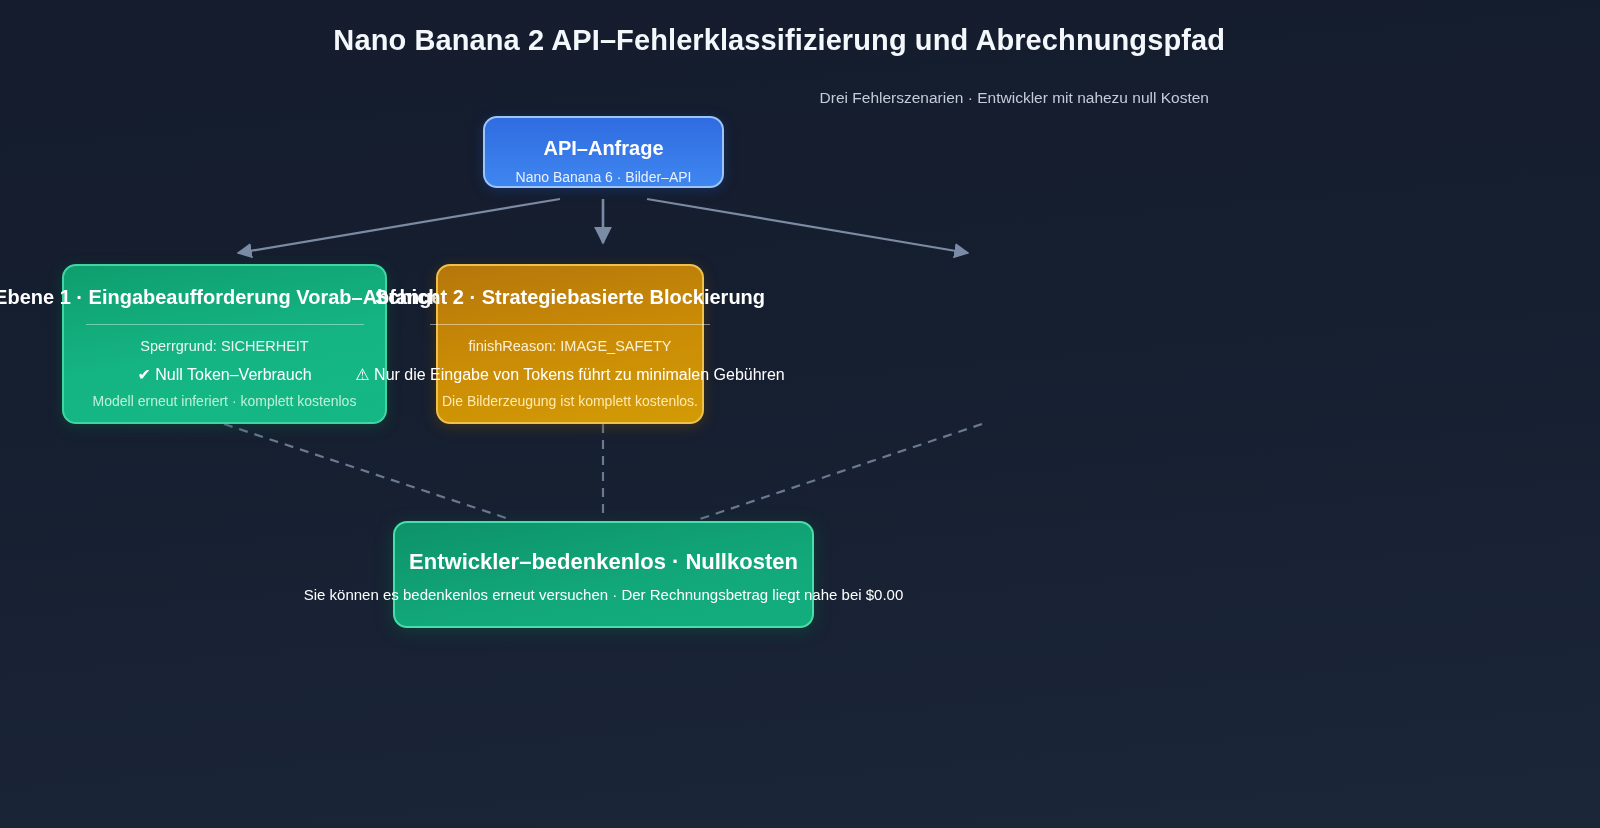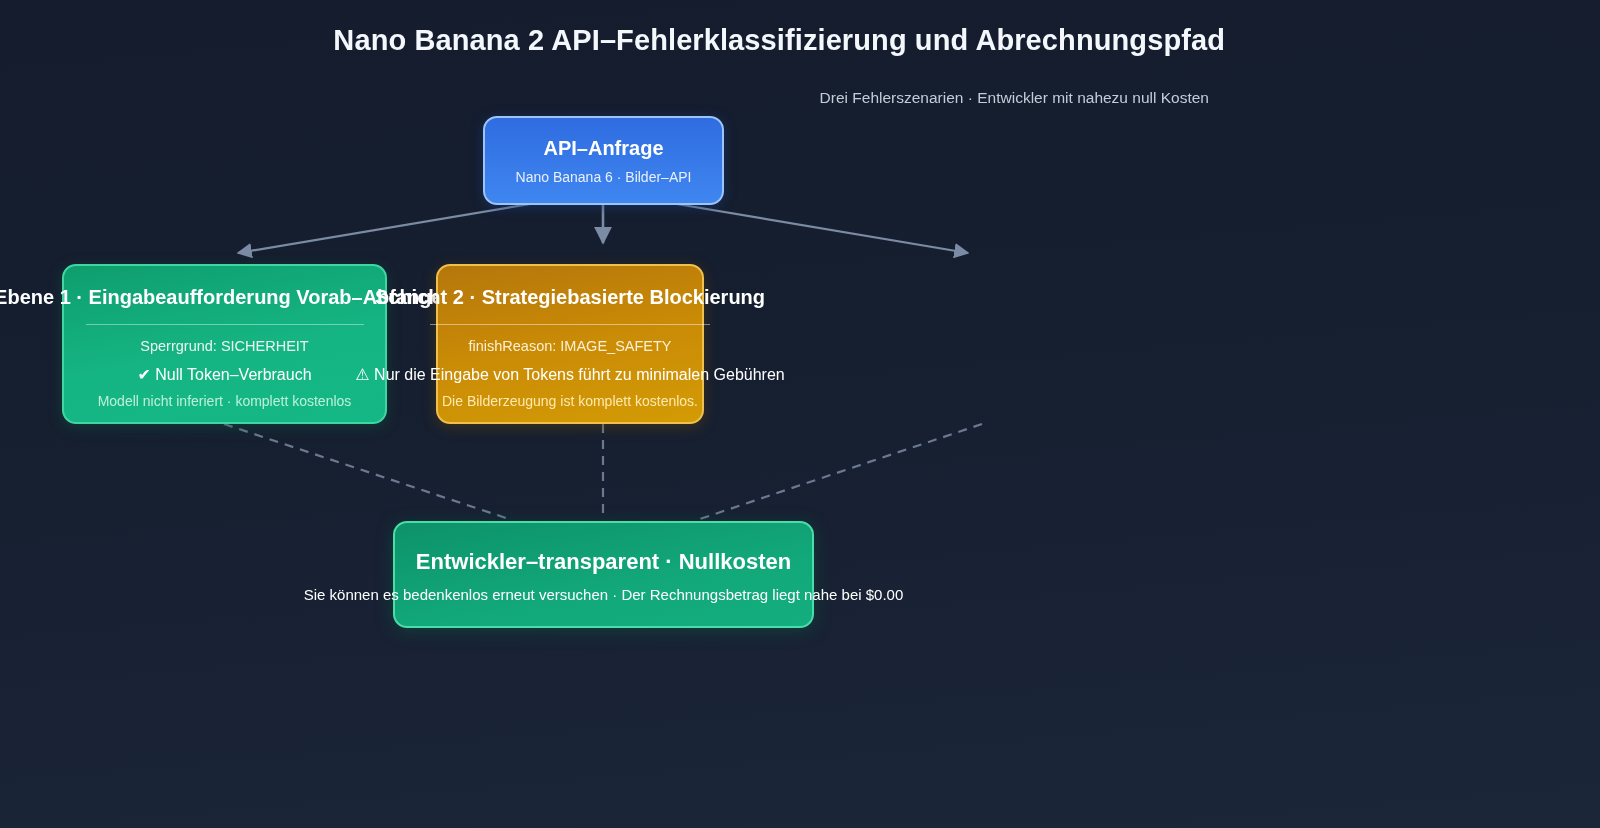--- a/index.html
+++ b/index.html
@@ -92,21 +92,21 @@
     transform: translateX(-50%);
     white-space: nowrap;
     text-align: center;
   }
 
   
   #node-root {
     left: 483px;
     top: 116px;
     width: 241px;
-    height: 89px;
+    height: 72px;
     background: linear-gradient(180deg, #2f6ce0 0%, #3f86f0 100%);
     border: 2px solid #9cc4f7;
     box-shadow: 0 2px 12px rgba(24,62,130,0.55);
   }
   #node-root .node-title {
     top: 19px;
     font-size: 20px;
   }
   #node-root .node-sub {
     position: absolute;
@@ -213,30 +213,30 @@
   <div class="node" id="node-root">
     <div class="node-title">API–Anfrage</div>
     <div class="node-sub">Nano Banana 6 · Bilder–API</div>
   </div>
 
   <div class="node branch green-node" id="node-l1">
     <div class="node-title">Ebene 1 · Eingabeaufforderung Vorab–Abfangen</div>
     <div class="rule"></div>
     <div class="line l1">Sperrgrund: SICHERHEIT</div>
     <div class="line l2">✔ Null Token–Verbrauch</div>
-    <div class="line l3">Modell nicht inferiert · komplett kostenlos</div>
+    <div class="line l3">Modell erneut inferiert · komplett kostenlos</div>
   </div>
 
   <div class="node branch amber-node" id="node-l2">
     <div class="node-title">Schicht 2 · Strategiebasierte Blockierung</div>
     <div class="rule"></div>
     <div class="line l1">finishReason: IMAGE_SAFETY</div>
     <div class="line l2">⚠ Nur die Eingabe von Tokens führt zu minimalen Gebühren</div>
     <div class="line l3">Die Bilderzeugung ist komplett kostenlos.</div>
   </div>
 
 
   <div class="node" id="node-summary">
-    <div class="node-title">Entwickler–transparent · Nullkosten</div>
+    <div class="node-title">Entwickler–bedenkenlos · Nullkosten</div>
     <div class="sum-sub">Sie können es bedenkenlos erneut versuchen · Der Rechnungsbetrag liegt nahe bei $0.00</div>
   </div>
 
 </div>
 
 </body></html>

